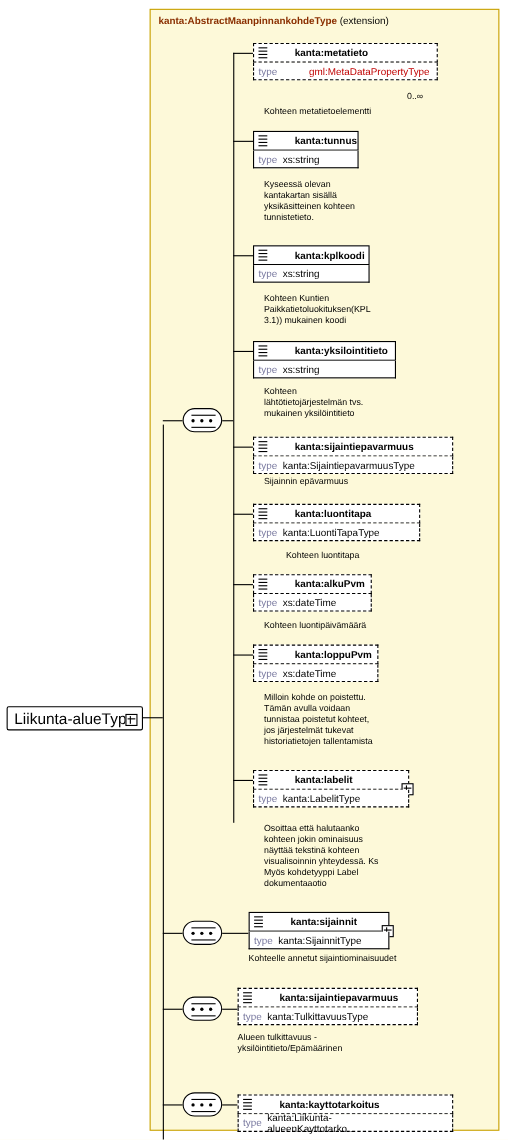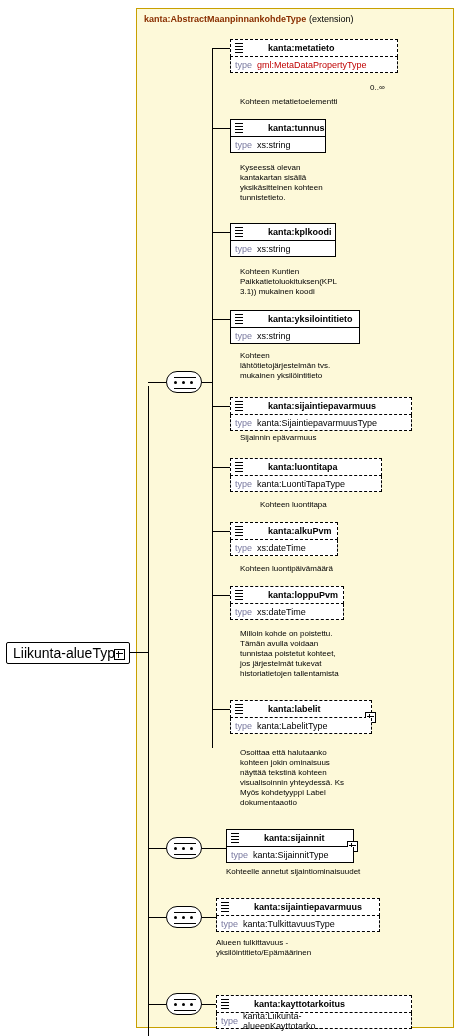--- a/index.html
+++ b/index.html
@@ -33,21 +33,21 @@
   .node .name{position:relative;height:18px;border:1px solid #000;background:#fff;box-sizing:border-box;
                display:flex;align-items:center;padding-left:16px;font-size:9px;font-weight:bold;color:#00007f;}
   .node.optional .name{border-style:dashed;}
   .node .name .pfx{font-weight:bold;color:#000;padding-left:21px;}
   .node .name .loc{font-weight:bold;color:#000;}
   .node .type{position:relative;height:16px;border:1px solid #000;border-top:none;background:#fff;box-sizing:border-box;
                display:flex;align-items:center;padding-left:4px;font-size:9px;color:#000;}
   .node.optional .type{border-style:dashed;border-top:none;}
   .node .type .k{color:#7a7aa0;padding-right:5px;}
   .node .type .v{color:#000;}
-  .node .type .v.red{color:#c00000;}
+  .node .type .v.red{color:#c00000;margin-left:24px;}
   
   .ico{position:absolute;left:4px;top:3px;width:8px;height:11px;}
   .ico b{position:absolute;left:0;width:8px;height:1px;background:#000;display:block;}
   .ico b:nth-child(1){top:0;}
   .ico b:nth-child(2){top:3px;}
   .ico b:nth-child(3){top:6px;}
   .ico b:nth-child(4){top:9px;}
 
   .expand{position:absolute;right:-5px;bottom:-5px;width:9px;height:9px;border:1px solid #000;background:#fff;}
   .expand:before{content:"";position:absolute;left:3px;top:1px;width:1px;height:7px;background:#000;}

